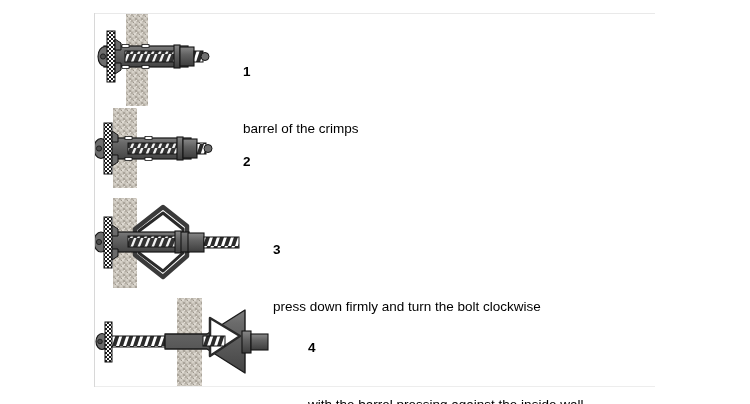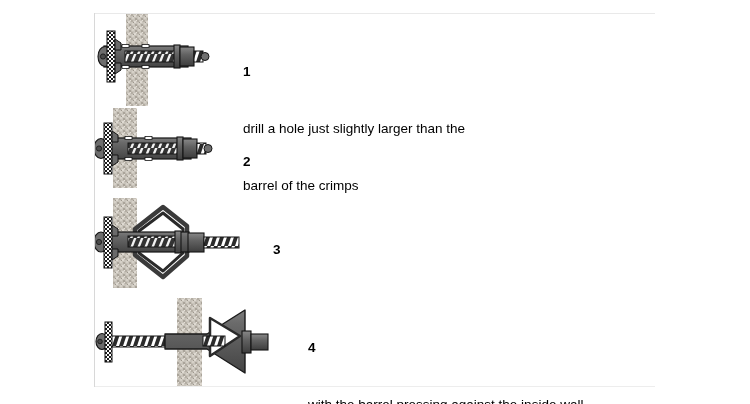--- a/index.html
+++ b/index.html
@@ -208,30 +208,30 @@
 
       <rect x="108" y="38" width="22" height="10" fill="url(#threadTex)" stroke="#151515" stroke-width="1"></rect>
 
       <rect x="147" y="33" width="9" height="22" fill="url(#steelV2)" stroke="#151515" stroke-width="1.1"></rect>
       <rect x="156" y="36" width="17" height="16" fill="url(#steelV2)" stroke="#151515" stroke-width="1.1"></rect>
     </svg>
   </div>
 
   <div class="step-text" style="left:243px; top:24px;">
     <span class="step-num">1</span>
-    <span class="step-line">drill a hole just slightly larger than the</span>
     <span class="step-line">barrel of the crimps</span>
   </div>
 
   <div class="step-text" style="left:243px; top:114px;">
     <span class="step-num">2</span>
   </div>
 
   <div class="step-text" style="left:273px; top:202px;">
     <span class="step-num">3</span>
+    <span class="step-line">press down firmly and turn the bolt clockwise</span>
     
   </div>
 
   <div class="step-text" style="left:308px; top:300px;">
     <span class="step-num">4</span>
     <span class="step-line">with the barrel pressing against the inside wall,</span>
     
     
   </div>
 

